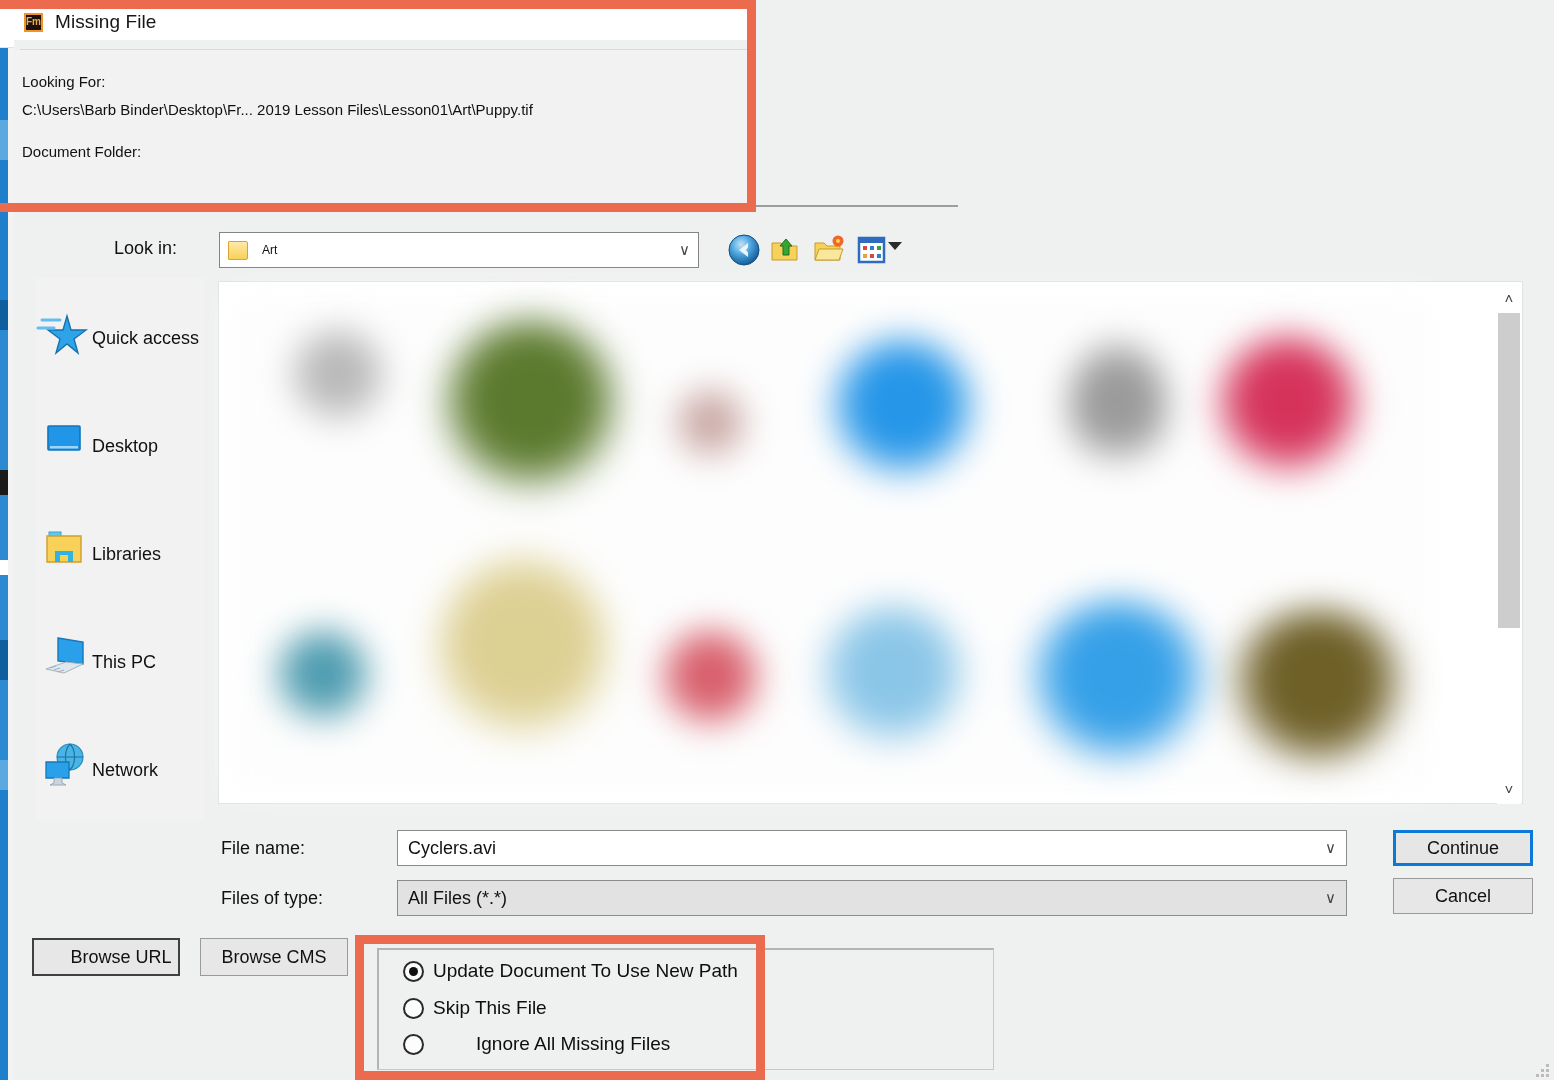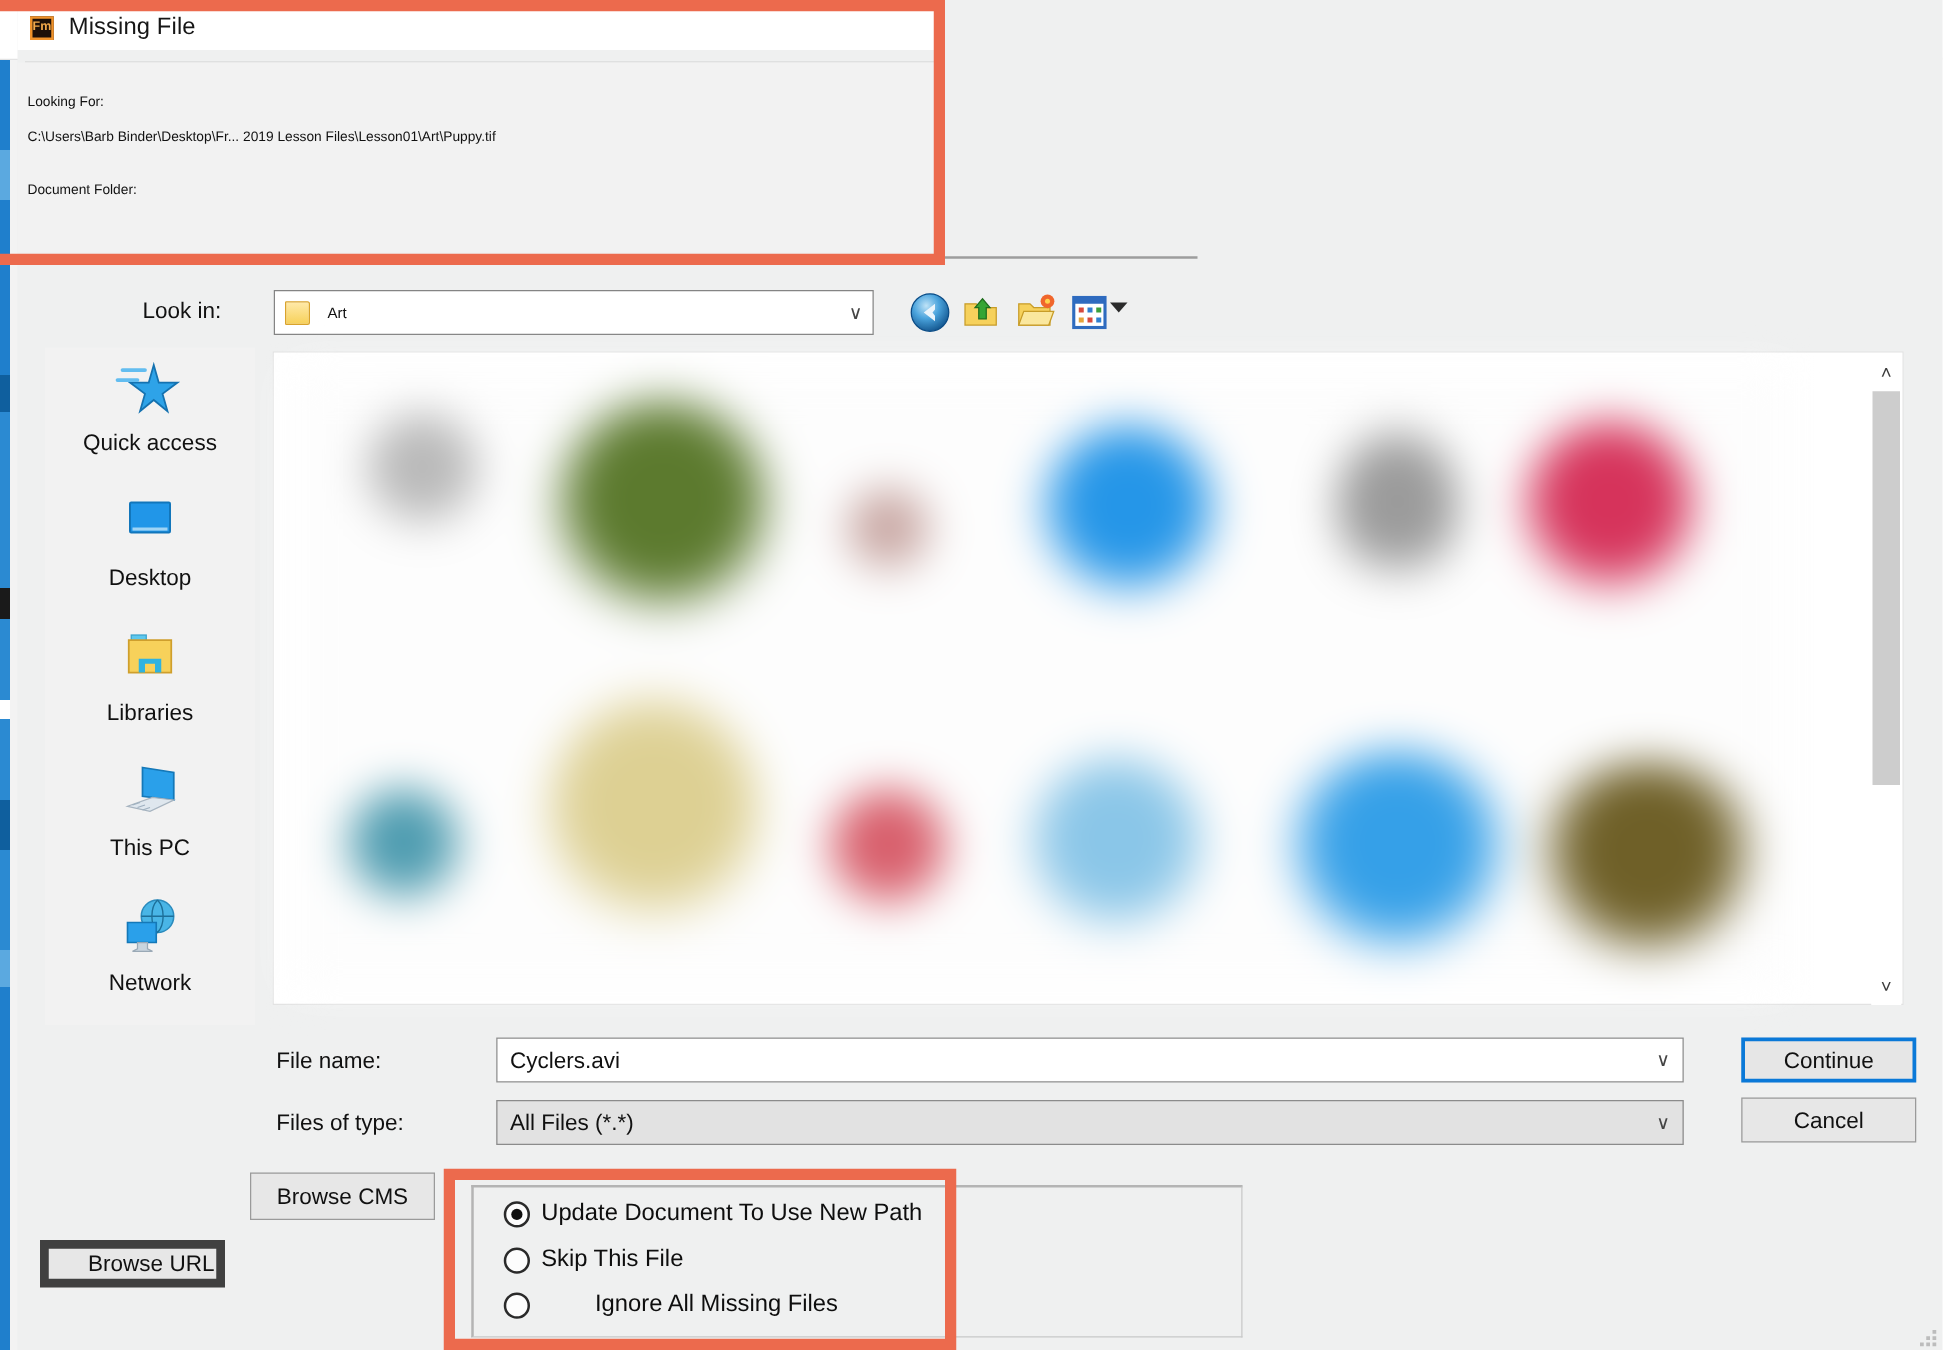--- a/index.html
+++ b/index.html
@@ -123,21 +123,21 @@
   }
   .msg-body {
     position: absolute;
     left: 0px; top: 50px;
     width: 740px; height: 152px;
     background: #f2f2f2;
     padding: 18px 0 0 8px;
     box-sizing: border-box;
   }
   .msg-line {
-    font-size: 11px;
+    font-size: 15px;
     color: #111;
     line-height: 28px;
     white-space: nowrap;
   }
   .msg-gap { height: 14px; }
 
   
   .anno-top {
     position: absolute;
     left: -14px; top: 0px;
@@ -211,21 +211,21 @@
   
   .places {
     position: absolute;
     left: 22px; top: 278px;
     width: 168px; height: 542px;
     background: #f2f2f2;
   }
   .place {
     height: 108px;
     display: flex;
-    flex-direction: column;
+    flex-direction: row;
     align-items: center;
     justify-content: flex-start;
     cursor: pointer;
     padding-top: 6px;
     box-sizing: border-box;
   }
   .place-label {
     font-size: 18px;
     color: #111;
     margin-top: 6px;
@@ -310,21 +310,21 @@
   }
   .btn-continue {
     left: 1379px; top: 830px; width: 140px; height: 36px;
     border: 3px solid #0a79d8;
     background: #e6e6e6;
   }
   .btn-cancel {
     left: 1379px; top: 878px; width: 140px; height: 36px;
     border: 1px solid #9a9a9a;
   }
-  .btn-browse-url { left: 18px; top: 992px; width: 148px; height: 38px; border:7px solid #404040;padding-left:30px;}
+  .btn-browse-url { left: 18px; top: 938px; width: 148px; height: 38px; border:2px solid #404040;padding-left:30px;}
   .btn-browse-cms { left: 186px; top: 938px; width: 148px; height: 38px; border:1px solid #9a9a9a;}
 
   
   .groupbox {
     position: absolute;
     left: 363px; top: 948px;
     width: 617px; height: 122px;
     border: 1px solid #c8c8c8;
     border-left: 2px solid #b4b4b4;
     border-top: 2px solid #b4b4b4;

